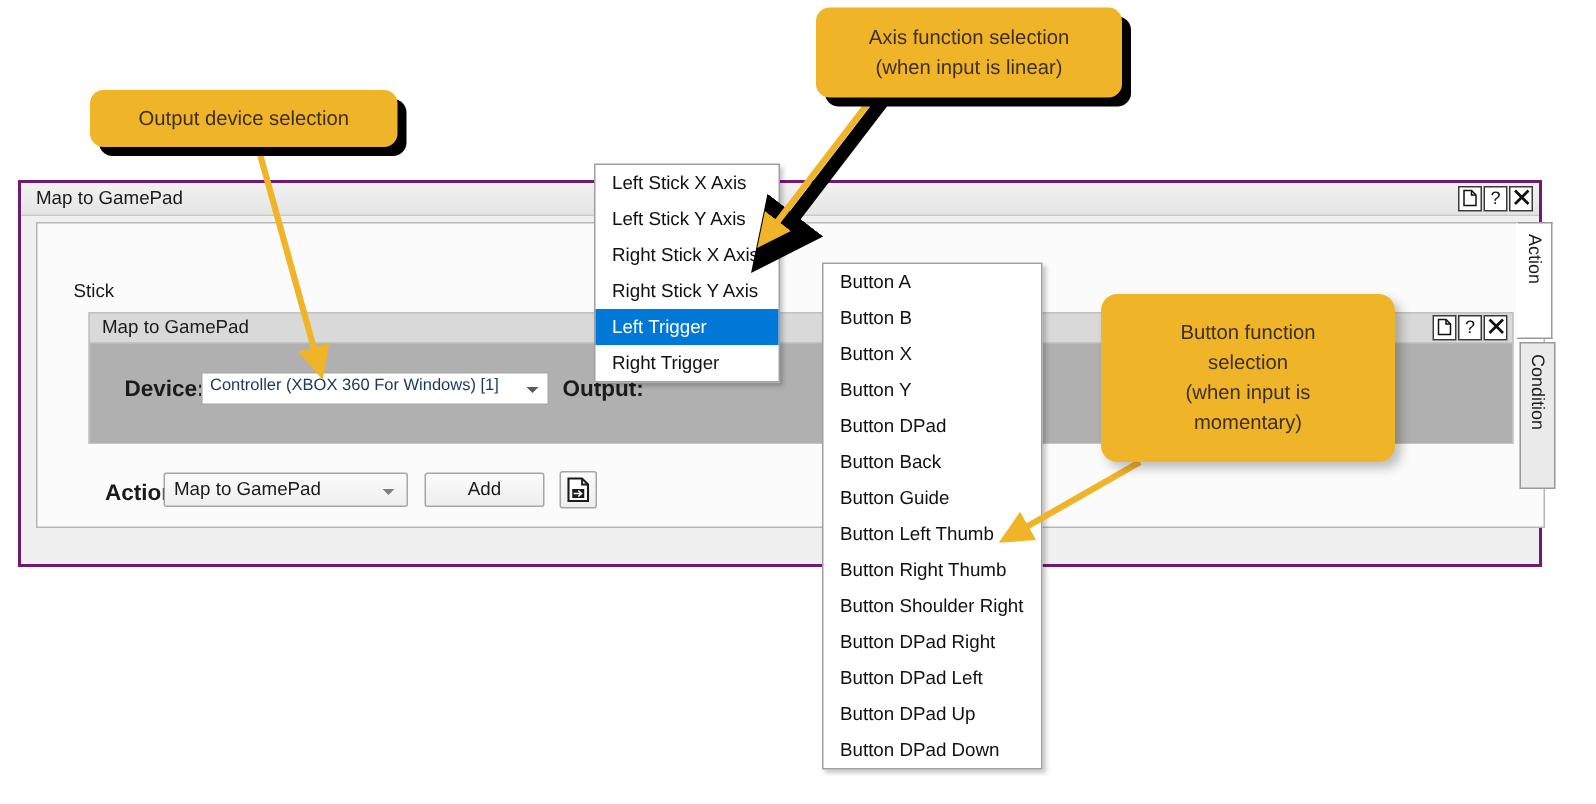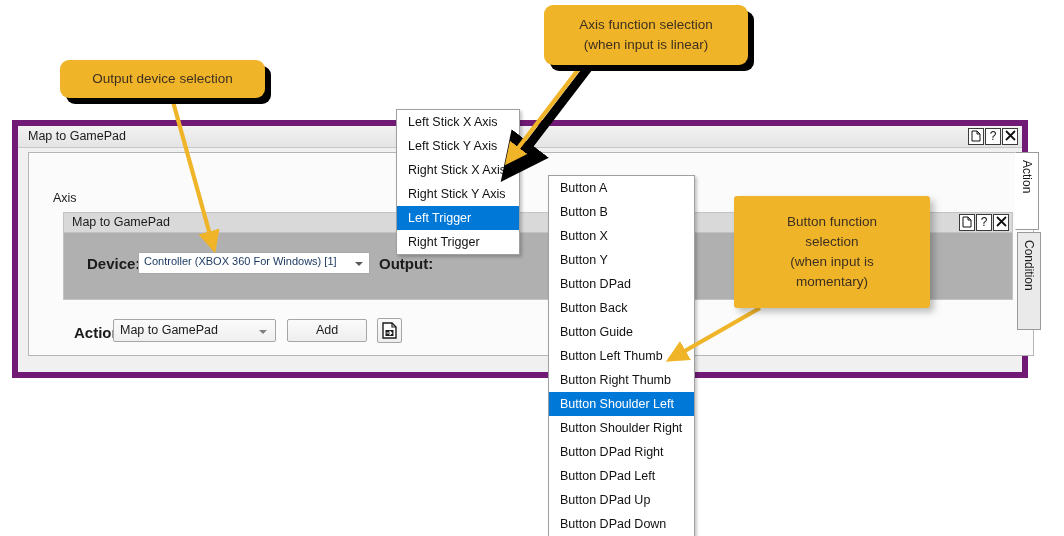--- a/index.html
+++ b/index.html
@@ -17,21 +17,21 @@
   }
 
   
   .app-window {
     position: absolute;
     left: 12px;
     top: 120px;
     width: 1016px;
     height: 258px;
     background: #f0f0f0;
-    border: 6px solid #701a75;
+    border: 2px solid #701a75;
     box-sizing: border-box;
   }
   .app-titlebar {
     position: absolute;
     left: 0; top: 0;
     width: 100%;
     height: 22px;
     background: linear-gradient(to bottom, #f2f2f2 0%, #e4e4e4 100%);
     border-bottom: 1px solid #c8c8c8;
     box-sizing: border-box;
@@ -291,21 +291,21 @@
   .callout-text {
     font-size: 13.5px;
     color: #3d3021;
     line-height: 20px;
     padding: 4px 12px;
     white-space: pre-line;
   }
   .callout-soft {
     position: absolute;
     background: #f0b429;
-    border-radius: 3px;
+    border-radius: 11px;
     box-shadow: 4px 4px 7px rgba(0,0,0,0.25);
     z-index: 60;
     display: flex;
     align-items: center;
     justify-content: center;
     text-align: center;
     box-sizing: border-box;
   }
   .arrow-layer {
     position: absolute;
@@ -338,21 +338,21 @@
             <path d="M1 1 L10 10 M10 1 L1 10" stroke="#111" stroke-width="1.8" fill="none"></path>
           </svg>
         </div>
       </div>
     </div>
 
     <div class="app-body">
 
       <div class="card">
 
-        <div class="basic-label">Axis</div>
+        <div class="basic-label">Stick</div>
 
         <div class="inner-panel">
           <div class="inner-panel-header">
             <div class="inner-panel-title">Map to GamePad</div>
             <div class="inner-title-buttons">
               <div class="tbtn">
                 <svg width="10" height="12" viewBox="0 0 10 12">
                   <path d="M1 1 h5 l3 3 v7 h-8 z" fill="#fff" stroke="#111" stroke-width="1"></path>
                   <path d="M6 1 v3 h3" fill="none" stroke="#111" stroke-width="1"></path>
                 </svg>
@@ -438,21 +438,20 @@
   <div class="dropdown" style="left:548px; top:175px; width:147px;">
     <div class="dd-item">Button A</div>
     <div class="dd-item">Button B</div>
     <div class="dd-item">Button X</div>
     <div class="dd-item">Button Y</div>
     <div class="dd-item">Button DPad</div>
     <div class="dd-item">Button Back</div>
     <div class="dd-item">Button Guide</div>
     <div class="dd-item">Button Left Thumb</div>
     <div class="dd-item">Button Right Thumb</div>
-    <div class="dd-item selected">Button Shoulder Left</div>
     <div class="dd-item">Button Shoulder Right</div>
     <div class="dd-item">Button DPad Right</div>
     <div class="dd-item">Button DPad Left</div>
     <div class="dd-item">Button DPad Up</div>
     <div class="dd-item">Button DPad Down</div>
   </div>
 
   <div class="callout" style="left:60px; top:60px; width:205px; height:38px;">
     <div class="callout-text">Output device selection</div>
   </div>

